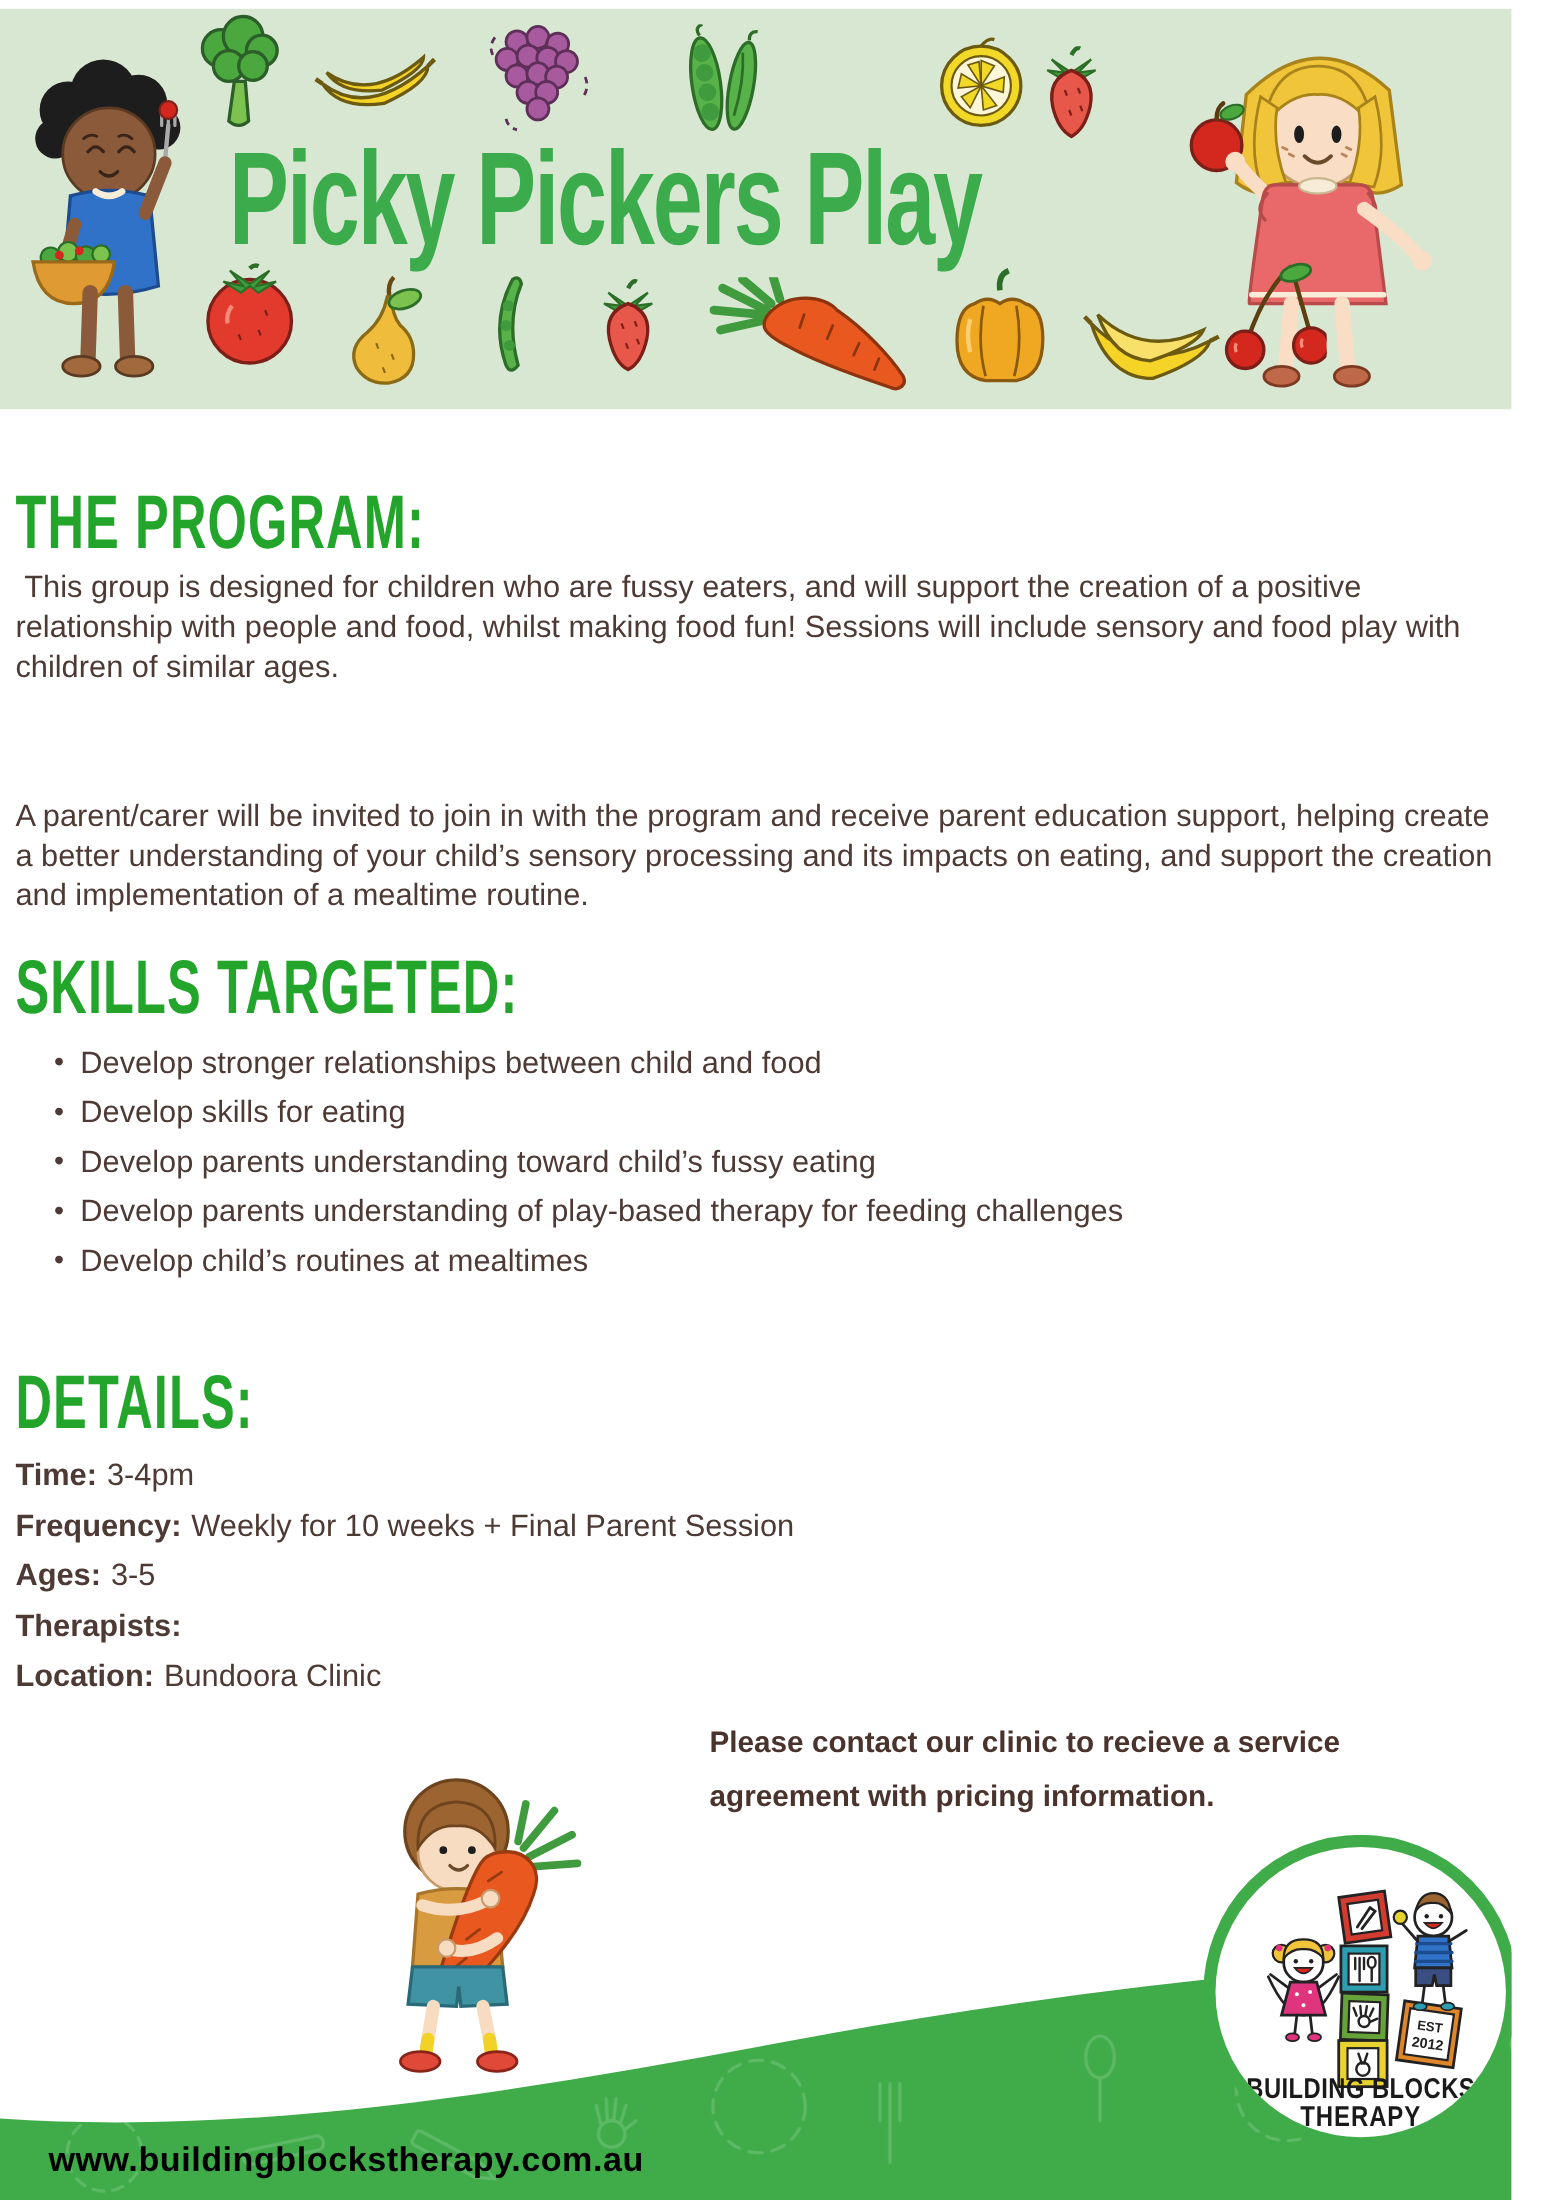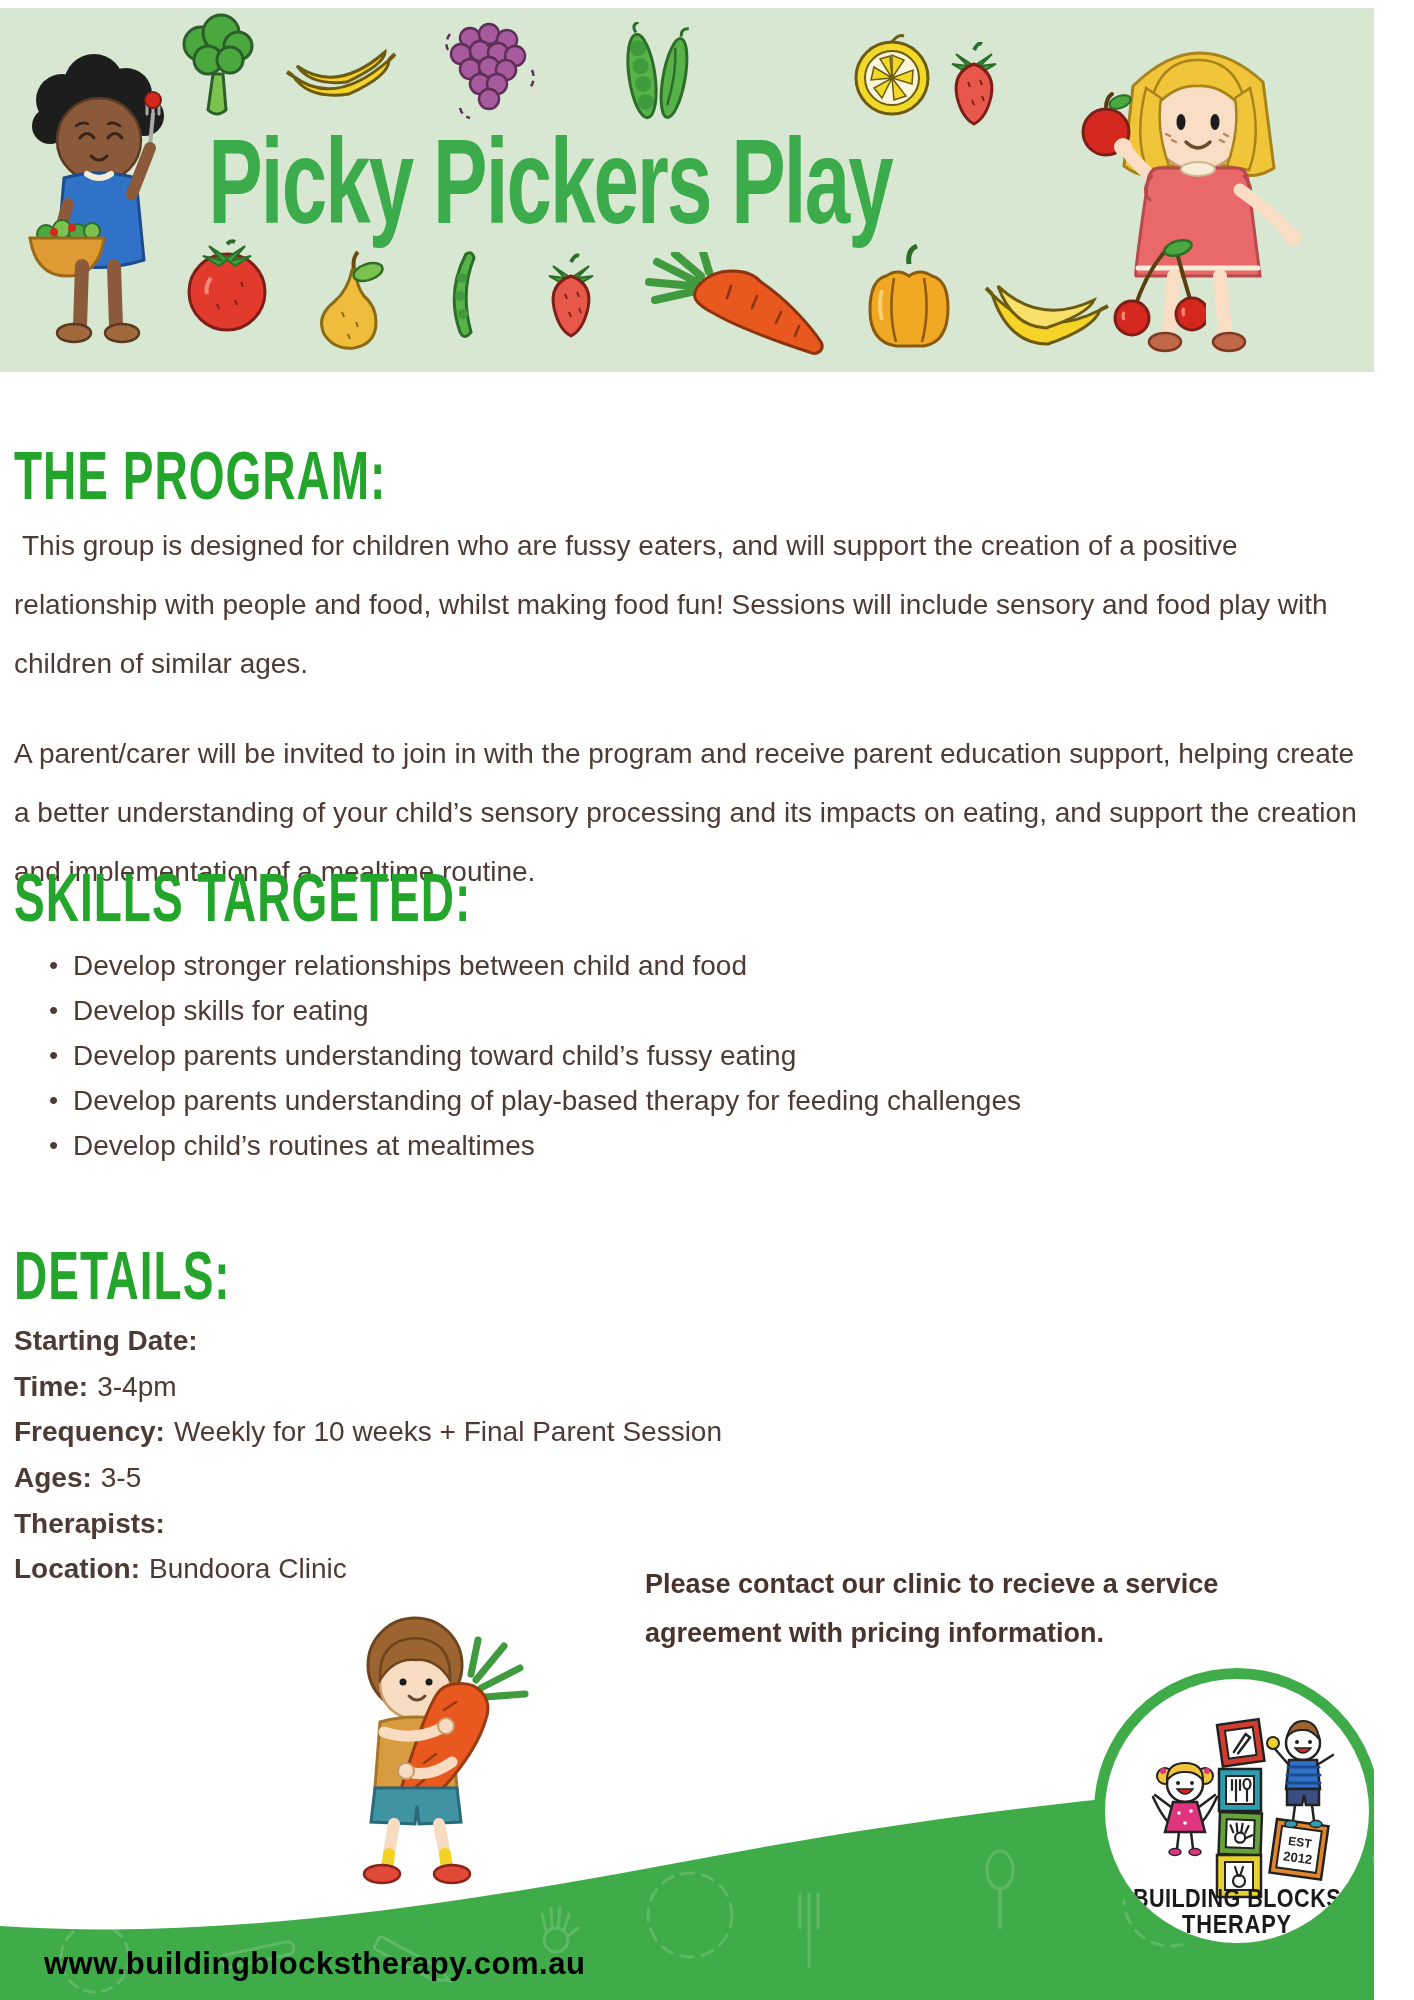--- a/index.html
+++ b/index.html
@@ -15,21 +15,21 @@
     display:flex;align-items:center;justify-content:center;
     font-weight:700;font-size:86px;letter-spacing:-2px;color:#3bab4b;
     transform:scale(0.95,1.4);white-space:nowrap;
   }
   
   .marker{
     position:absolute;margin:0;color:#23a52b;font-weight:700;font-size:46px;
     letter-spacing:1px;transform:scaleY(1.5);transform-origin:left top;white-space:nowrap;
   }
   
-  .para{position:absolute;left:14px;width:1350px;font-size:28px;line-height:59px;color:#4e3a34;margin:0;}
+  .para{position:absolute;left:14px;width:1350px;font-size:28px;line-height:36px;color:#4e3a34;margin:0;}
   .indent{text-indent:8px;}
   .bullets{position:absolute;left:44px;top:940px;width:1300px;margin:3px;padding:0;}
   .bullets li{
     list-style:none;position:relative;padding-left:26px;font-size:28px;line-height:45px;color:#4e3a34;
   }
   .bullets li::before{content:"\2022";position:absolute;left:2px;top:0;color:#4e3a34;font-size:26px;}
   .details-list{position:absolute;left:14px;top:1318px;width:900px;}
   .detail-row{height:45.7px;display:flex;align-items:center;font-size:28px;color:#4e3a34;}
   .detail-label{font-weight:700;}
   .detail-value{margin-left:9px;}
@@ -267,24 +267,20 @@
       <li>Develop parents understanding toward child’s fussy eating</li>
       <li>Develop parents understanding of play-based therapy for feeding challenges</li>
       <li>Develop child’s routines at mealtimes</li>
     </ul>
   </section>
 
   <section>
     <h2 class="marker" style="left:14px;top:1234px">DETAILS:</h2>
     <div class="details-list">
       <div class="detail-row">
-        <span class="detail-label">Starting Date:</span>
-        <span class="detail-value"></span>
-      </div>
-      <div class="detail-row">
         <span class="detail-label">Time:</span>
         <span class="detail-value">3-4pm</span>
       </div>
       <div class="detail-row">
         <span class="detail-label">Frequency:</span>
         <span class="detail-value">Weekly for 10 weeks + Final Parent Session</span>
       </div>
       <div class="detail-row">
         <span class="detail-label">Ages:</span>
         <span class="detail-value">3-5</span>

